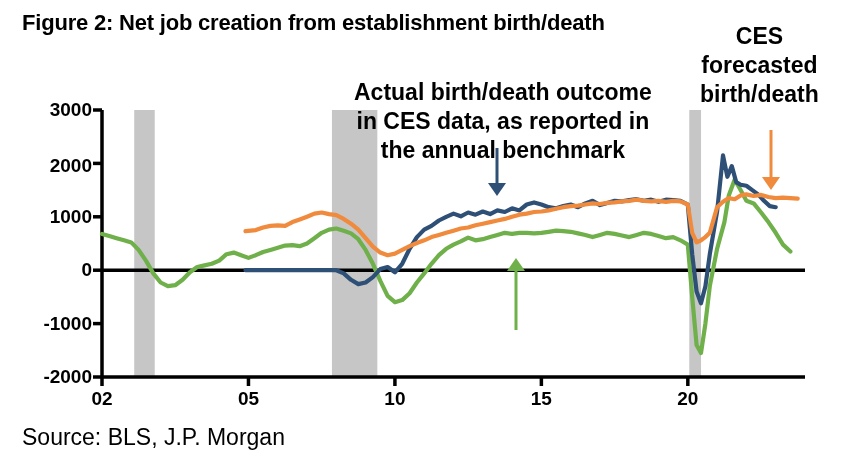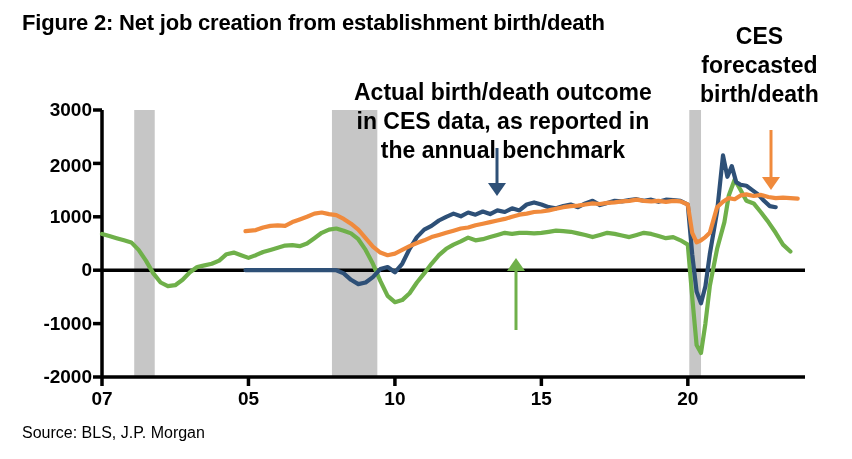--- a/index.html
+++ b/index.html
@@ -18,21 +18,21 @@
     font-size:22px; font-weight:bold; letter-spacing:-0.2px;
     white-space:nowrap;
   }
   .subtitle {
     position:absolute; left:22px; top:50px;
     font-size:18px; font-weight:normal;
     white-space:nowrap;
   }
   .source {
     position:absolute; left:22px; top:424px;
-    font-size:16px; font-weight:normal;
+    font-size:23px; font-weight:normal;
     white-space:nowrap;
   }
 
   .plot { position:absolute; left:0; top:0; width:852px; height:459px; }
 
   .ann {
     position:absolute;
     font-size:23px; font-weight:bold; line-height:1.25;
     text-align:center; white-space:pre;
   }
@@ -89,21 +89,21 @@
 
   <div id="ytick-layer">
       <div class="ytick-label" style="top: 377px; left: 6px;">-2000</div>
       <div class="ytick-label" style="top: 323.6px; left: 6px;">-1000</div>
       <div class="ytick-label" style="top: 270.2px; left: 6px;">0</div>
       <div class="ytick-label" style="top: 216.8px; left: 6px;">1000</div>
       <div class="ytick-label" style="top: 166px; left: 6px;">2000</div>
       <div class="ytick-label" style="top: 110px; left: 6px;">3000</div>
     </div>
   <div id="xtick-layer">
-      <div class="xtick-label" style="left: 102px;">07</div>
+      <div class="xtick-label" style="left: 102px;">02</div>
       <div class="xtick-label" style="left: 248.458px;">05</div>
       <div class="xtick-label" style="left: 394.917px;">10</div>
       <div class="xtick-label" style="left: 541.375px;">15</div>
       <div class="xtick-label" style="left: 687.833px;">20</div>
     </div>
 
   <div class="ann ann-actual">Actual birth/death outcome
 in CES data, as reported in
 the annual benchmark</div>
   <div class="ann ann-ces">CES

